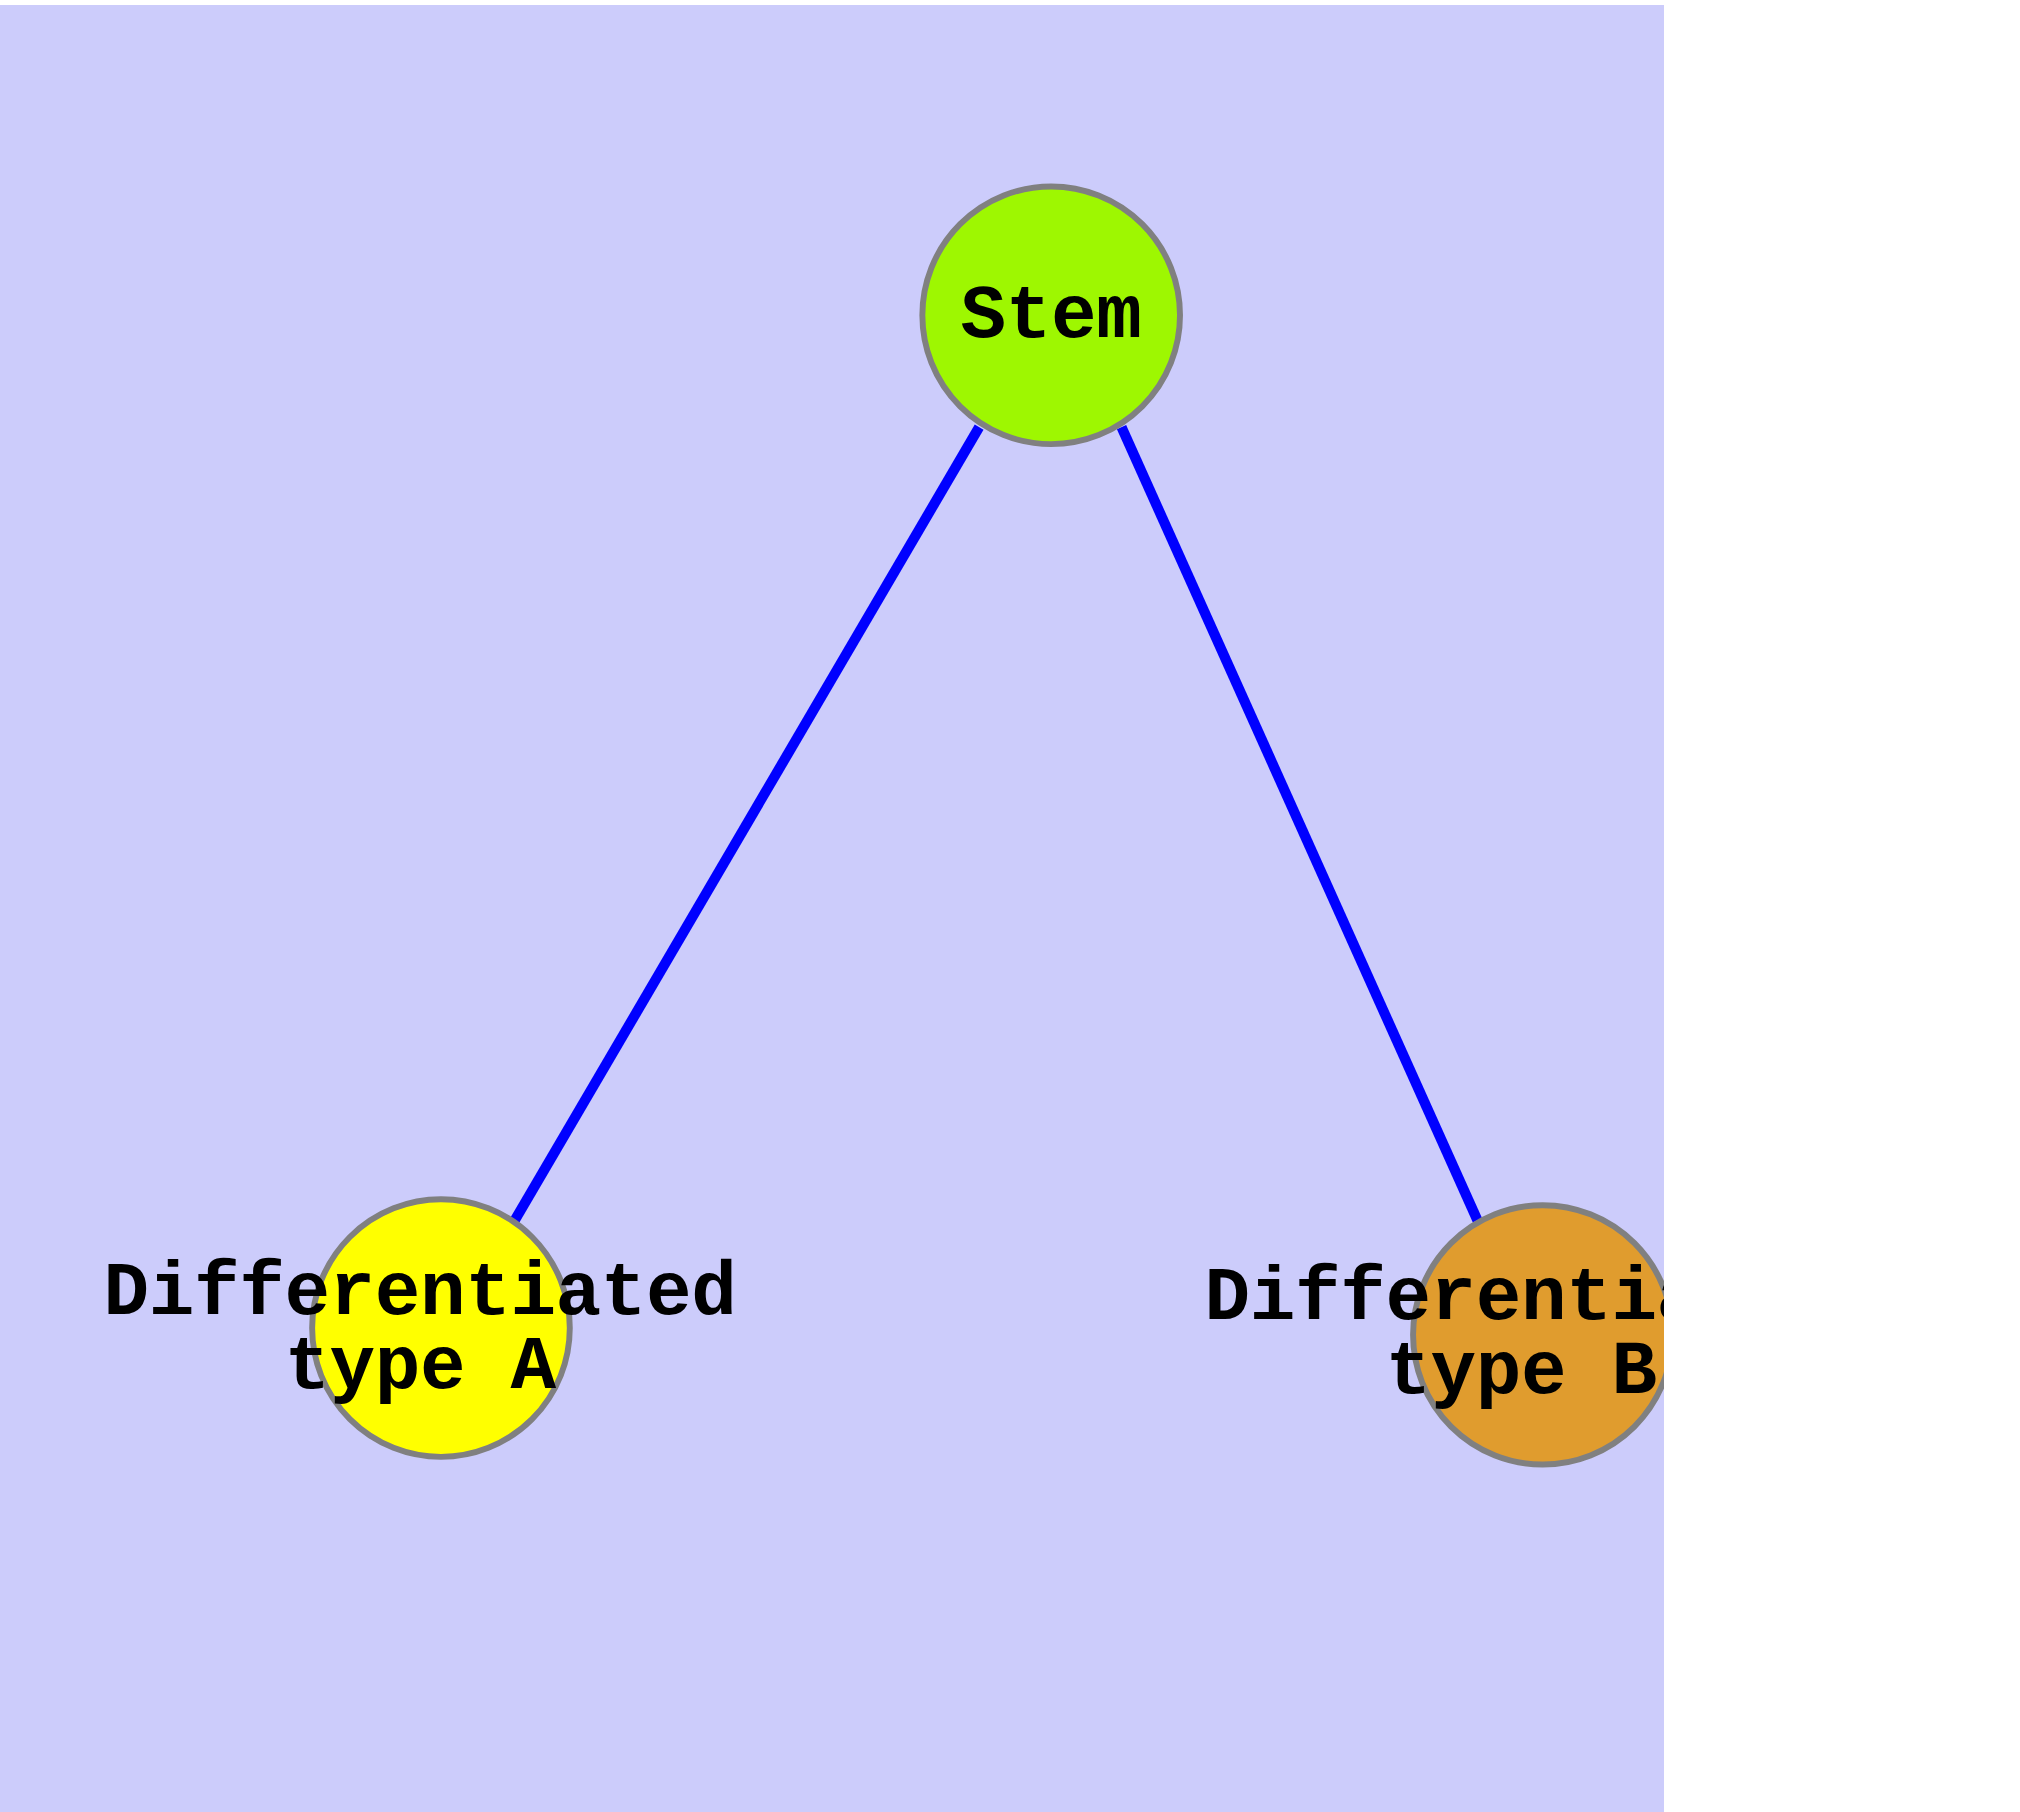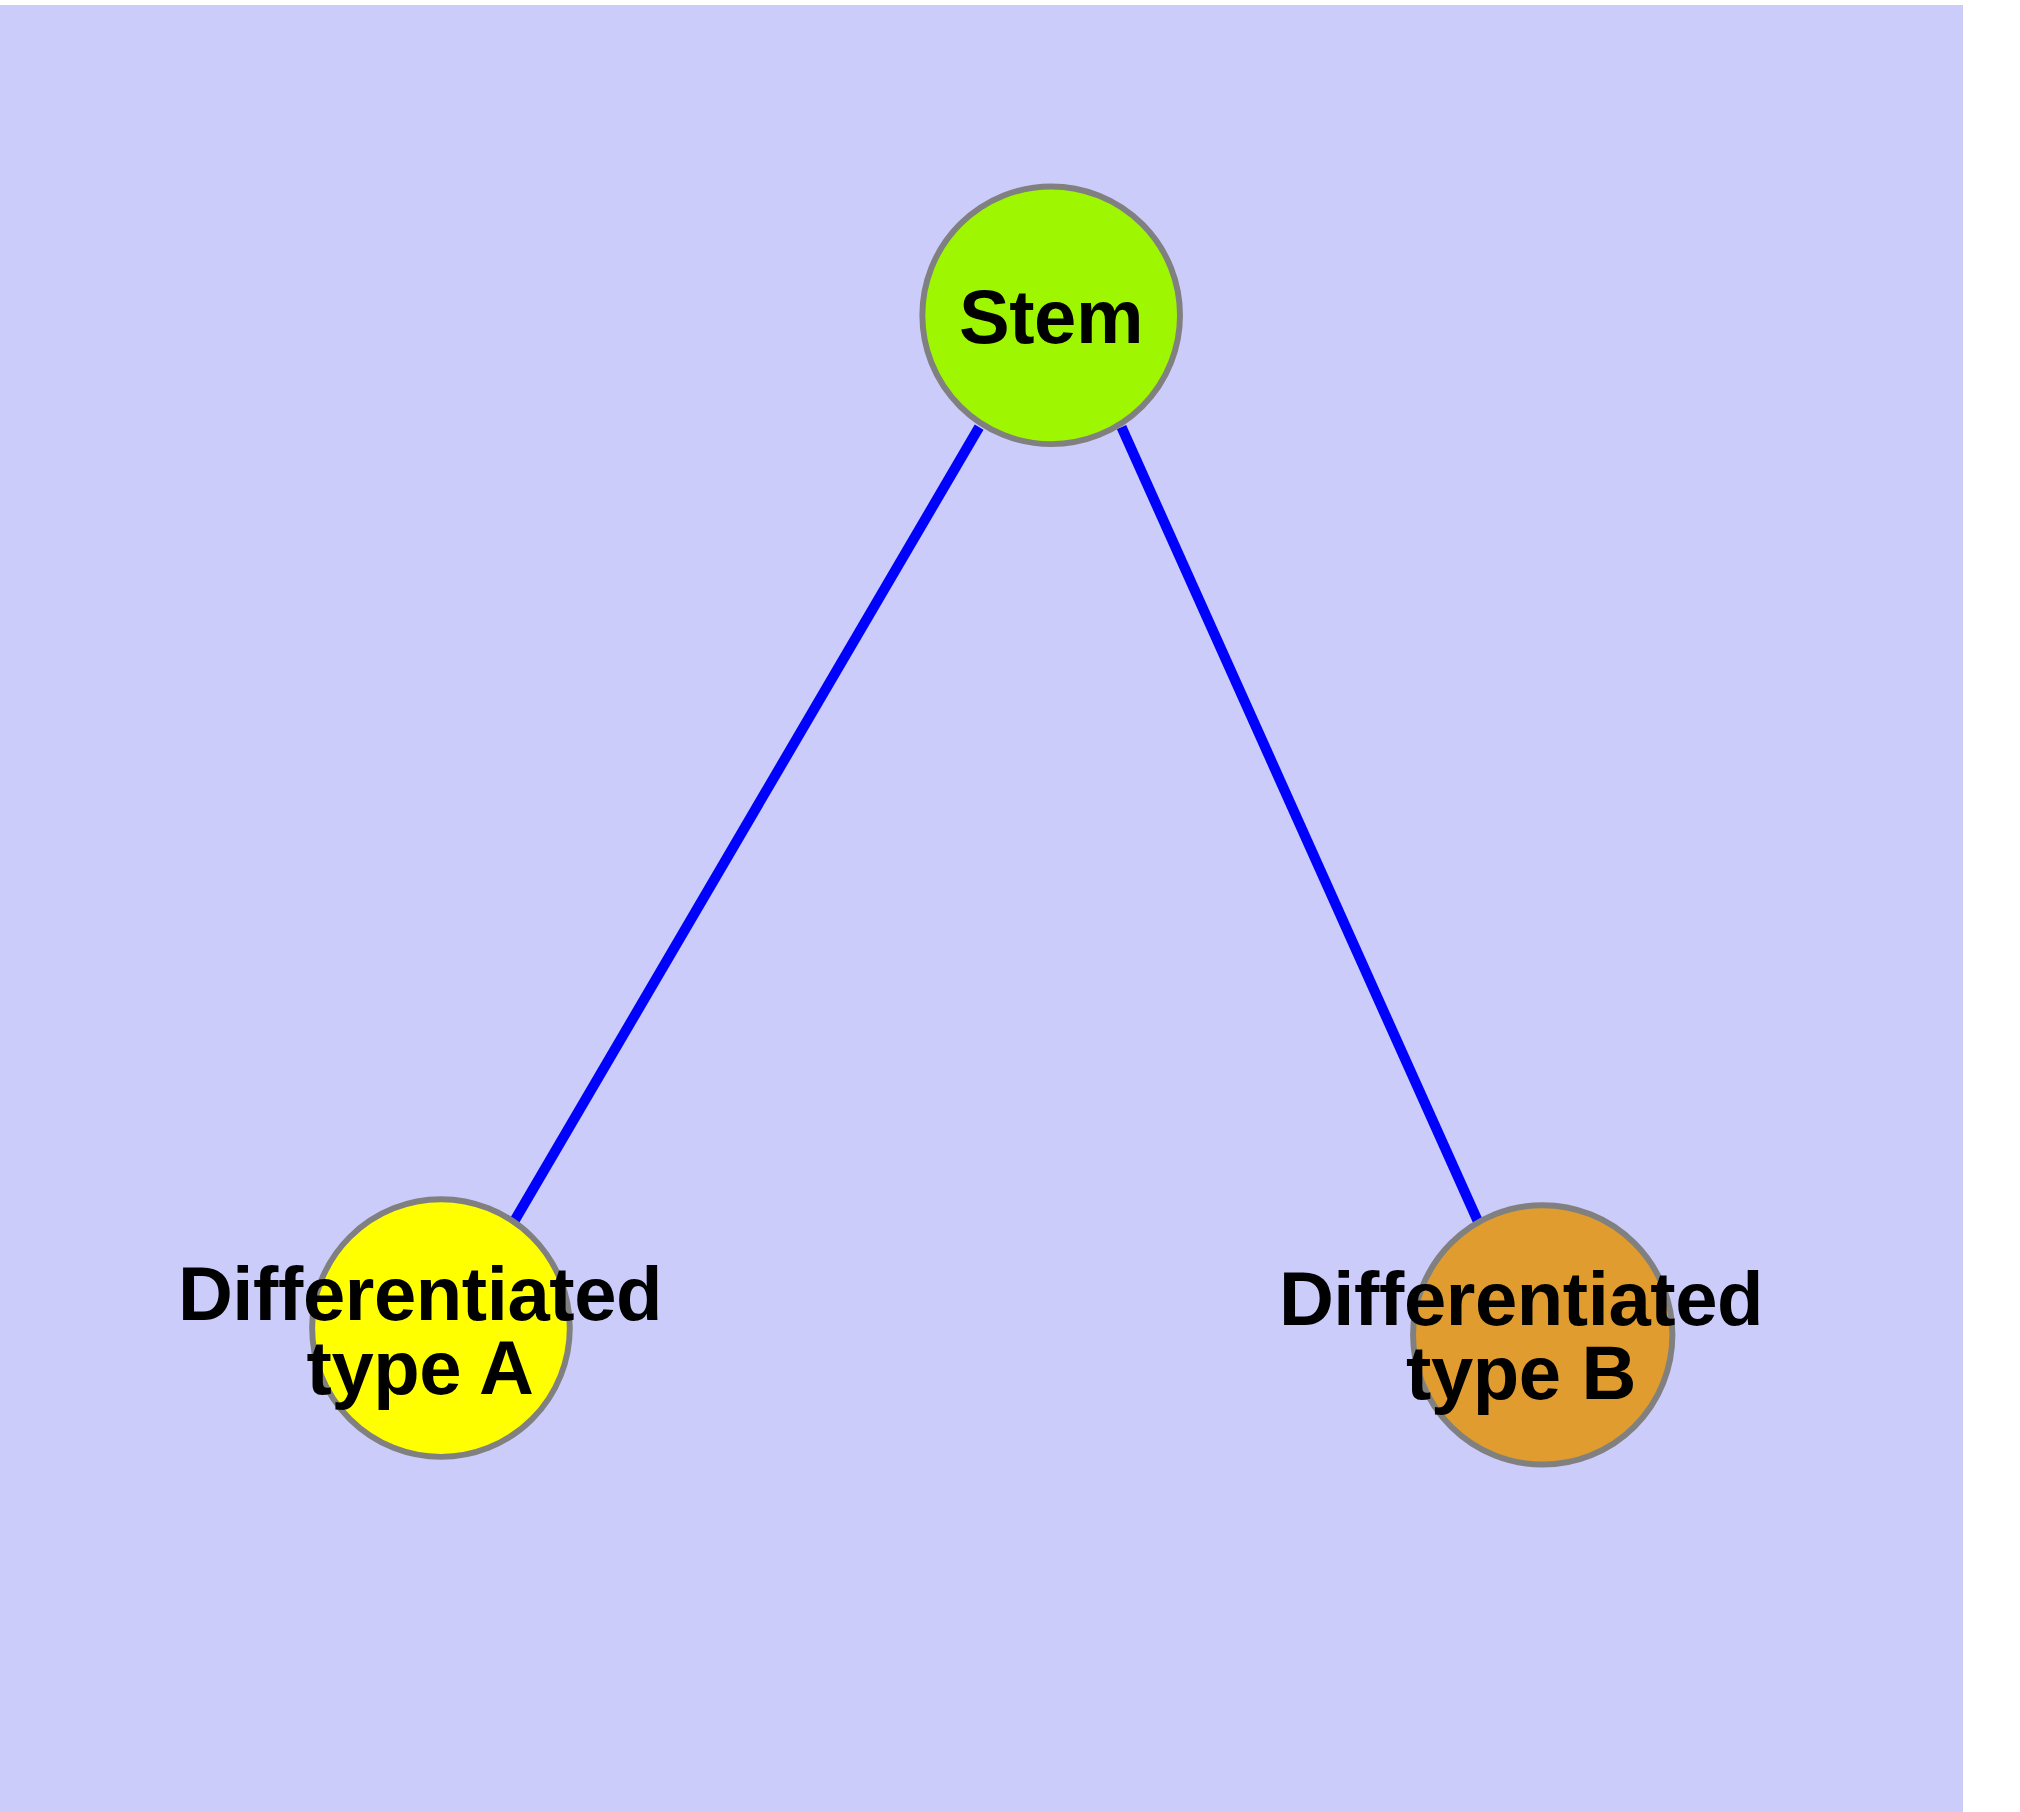--- a/index.html
+++ b/index.html
@@ -2,25 +2,25 @@
 <html style="font-size:13.6px"><head>
 <meta charset="utf-8">
 <style>
   html, body {
     margin: 0;
     padding: 0;
     background: #ffffff;
   }
   #canvas {
     position: relative;
-    width: 1963px;
+    width: 1664px;
     height: 1812px;
     overflow: hidden;
     background: #ffffff;
-    font-family: Liberation Sans, sans-serif;
+    font-family: Liberation Mono, monospace;
   }
   #plot-background {
     position: absolute;
     left: 0;
     top: 5.1px;
     width: 2021px;
     height: 1807px;
     background: #ccccfb;
   }
   #graph-svg {

